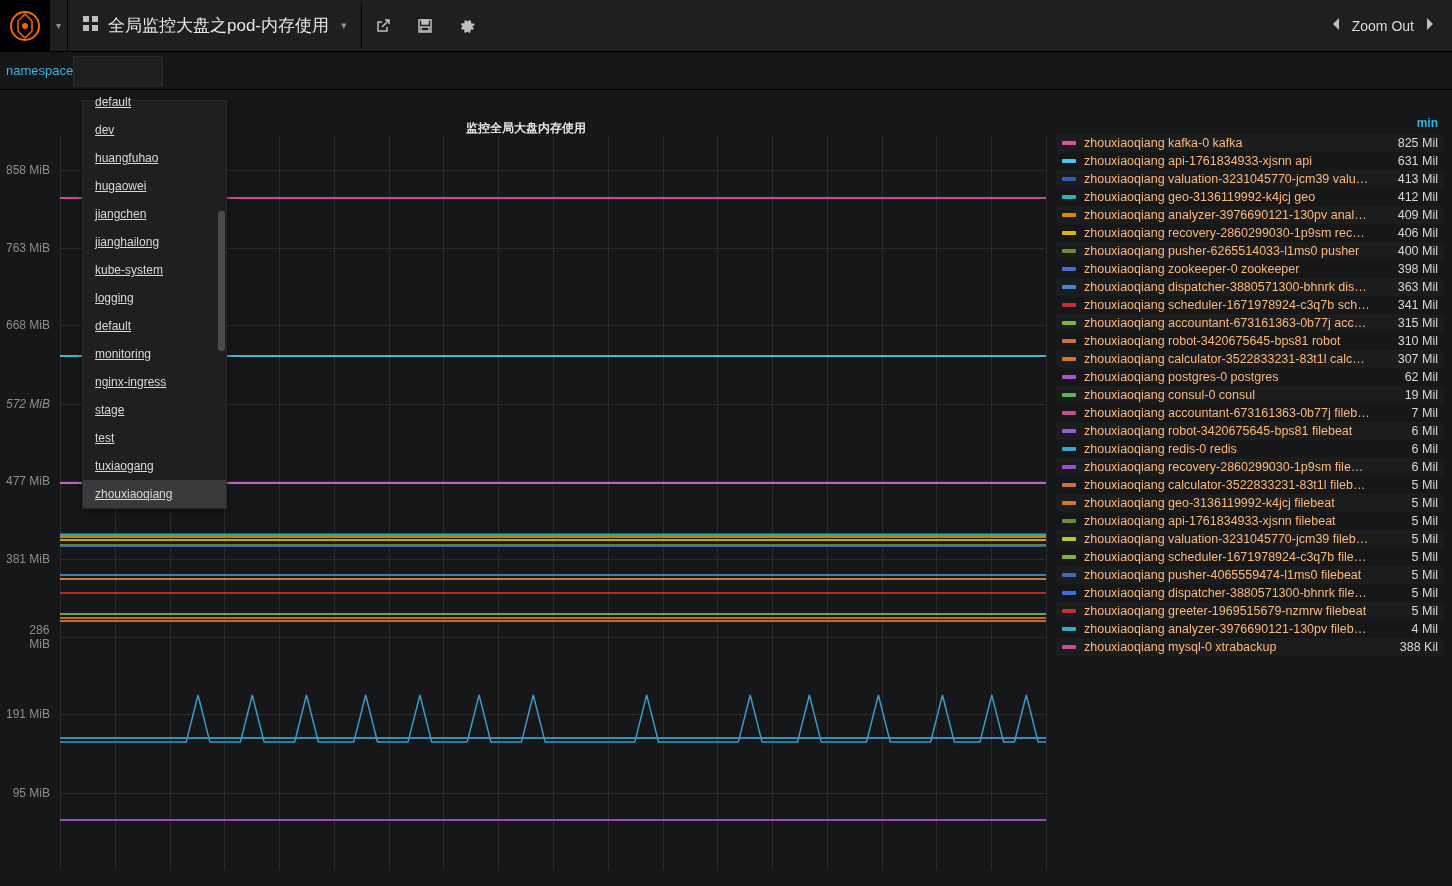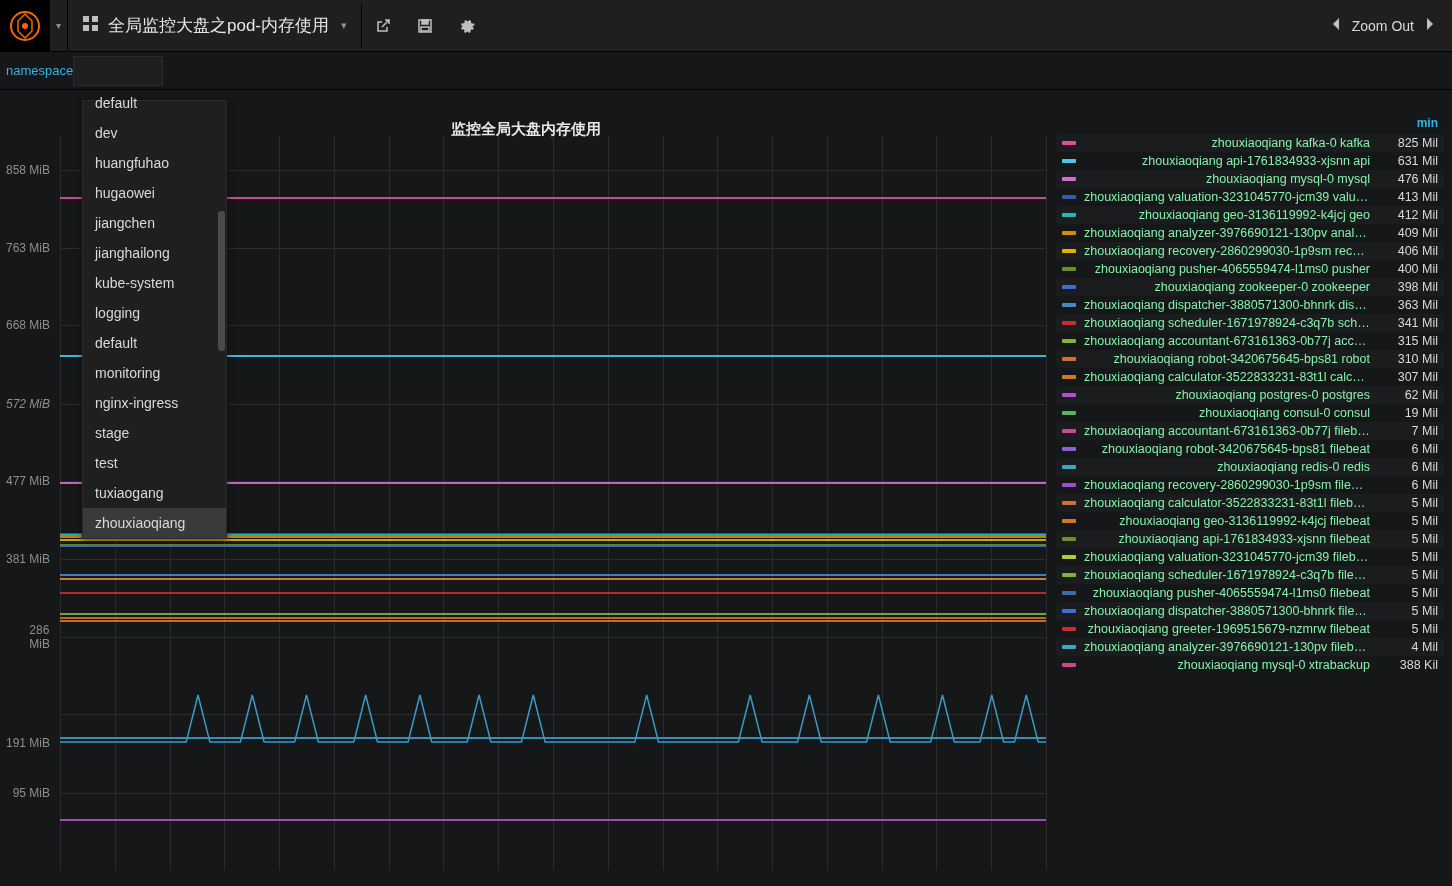--- a/index.html
+++ b/index.html
@@ -93,39 +93,40 @@
   left:82px;
   top:100px;
   width:145px;
   background:#1f1f20;
   border:1px solid #2b2b2d;
   z-index:50;
   box-shadow:0 2px 6px rgba(0,0,0,.5);
 }
 .dropdown .dd-item {
   padding:7px 12px;
-  font-size:14px;
+  font-size:12px;
   color:#d8d9da;
   cursor:pointer;
   white-space:nowrap;
+  text-decoration:underline;
 }
 .dropdown .dd-item.cutoff{
   padding-top:0; margin-top:-6px; color:#d8d9da;
 }
 .dropdown .dd-item.selected { background:#393a3b; }
 .dropdown .dd-scroll {
   position:absolute; right:1px; top:110px; width:7px; height:140px;
   background:#4a4a4c; border-radius:3px;
 }
 
 
 .panel-title {
   text-align:center;
   padding:8px 0 4px;
-  font-size:15px;
+  font-size:12px;
   color:#e6e6e6;
   font-weight:bold;
 }
 
 
 .panel {
   position:absolute;
   left:0; right:0; top:110px; bottom:0;
   display:flex;
 }
@@ -162,21 +163,21 @@
 }
 .legend .row {
   display:flex; align-items:center; gap:8px;
   padding:2px 6px; font-size:12.5px;
   border-radius:2px;
 }
 .legend .row:nth-child(odd){ background:#1b1c1e; }
 .legend .swatch {
   width:14px; height:4px; border-radius:1px; flex-shrink:0;
 }
-.legend .name { flex:1; color:#86efac; white-space:nowrap; overflow:hidden; text-overflow:ellipsis;text-align:right;}
+.legend .name { flex:1; color:#fdba74; white-space:nowrap; overflow:hidden; text-overflow:ellipsis;}
 .legend .val { color:#d8d9da; width:60px; text-align:right; }
 
 
 .spikes { position:absolute; left:0; right:0; height:60px; overflow:visible; }
 .spikes svg { width:100%; height:100%; }
 </style>
 </head>
 <body>
 
 <div class="navbar">
@@ -261,21 +262,21 @@
     <div class="dd-item selected">zhouxiaoqiang</div>
     <div class="dd-scroll"></div>
   </div>
 
 <div class="panel-title" style="position:absolute;left:0;right:400px;top:112px;">监控全局大盘内存使用</div>
 
 <div class="panel">
   <div class="chart-wrap">
     <div class="yaxis" id="yaxis">
         <div class="ylab" style="top: 89.4444%;">95 MiB</div>
-        <div class="ylab" style="top: 78.7778%; margin-top: 29px;">191 MiB</div>
+        <div class="ylab" style="top: 78.7778%;">191 MiB</div>
         <div class="ylab" style="top: 68.2222%; margin-left: 48px;">286 MiB</div>
         <div class="ylab" style="top: 57.6667%;">381 MiB</div>
         <div class="ylab" style="top: 47%;">477 MiB</div>
         <div class="ylab" style="top: 36.4444%; font-style: italic;">572 MiB</div>
         <div class="ylab" style="top: 25.7778%;">668 MiB</div>
         <div class="ylab" style="top: 15.2222%;">763 MiB</div>
         <div class="ylab" style="top: 4.66667%;">858 MiB</div>
       </div>
     <div class="chart-grid" id="chart-grid">
         <div class="hline" style="top: 89.4444%;"></div>
@@ -335,25 +336,20 @@
           <span class="swatch" style="background: rgb(226, 77, 158);"></span>
           <span class="name">zhouxiaoqiang kafka-0 kafka</span>
           <span class="val">825 Mil</span>
         </div>
         <div class="row">
           <span class="swatch" style="background: rgb(74, 199, 232);"></span>
           <span class="name">zhouxiaoqiang api-1761834933-xjsnn api</span>
           <span class="val">631 Mil</span>
         </div>
         <div class="row">
-          <span class="swatch" style="background: rgb(214, 107, 212);"></span>
-          <span class="name">zhouxiaoqiang mysql-0 mysql</span>
-          <span class="val">476 Mil</span>
-        </div>
-        <div class="row">
           <span class="swatch" style="background: rgb(46, 93, 177);"></span>
           <span class="name">zhouxiaoqiang valuation-3231045770-jcm39 valuation</span>
           <span class="val">413 Mil</span>
         </div>
         <div class="row">
           <span class="swatch" style="background: rgb(42, 181, 181);"></span>
           <span class="name">zhouxiaoqiang geo-3136119992-k4jcj geo</span>
           <span class="val">412 Mil</span>
         </div>
         <div class="row">
@@ -361,21 +357,21 @@
           <span class="name">zhouxiaoqiang analyzer-3976690121-130pv analyzer</span>
           <span class="val">409 Mil</span>
         </div>
         <div class="row">
           <span class="swatch" style="background: rgb(224, 180, 0);"></span>
           <span class="name">zhouxiaoqiang recovery-2860299030-1p9sm recovery</span>
           <span class="val">406 Mil</span>
         </div>
         <div class="row">
           <span class="swatch" style="background: rgb(109, 143, 43);"></span>
-          <span class="name">zhouxiaoqiang pusher-4065559474-l1ms0 pusher</span>
+          <span class="name">zhouxiaoqiang pusher-6265514033-l1ms0 pusher</span>
           <span class="val">400 Mil</span>
         </div>
         <div class="row">
           <span class="swatch" style="background: rgb(63, 110, 214);"></span>
           <span class="name">zhouxiaoqiang zookeeper-0 zookeeper</span>
           <span class="val">398 Mil</span>
         </div>
         <div class="row">
           <span class="swatch" style="background: rgb(74, 135, 201);"></span>
           <span class="name">zhouxiaoqiang dispatcher-3880571300-bhnrk dispatcher</span>

